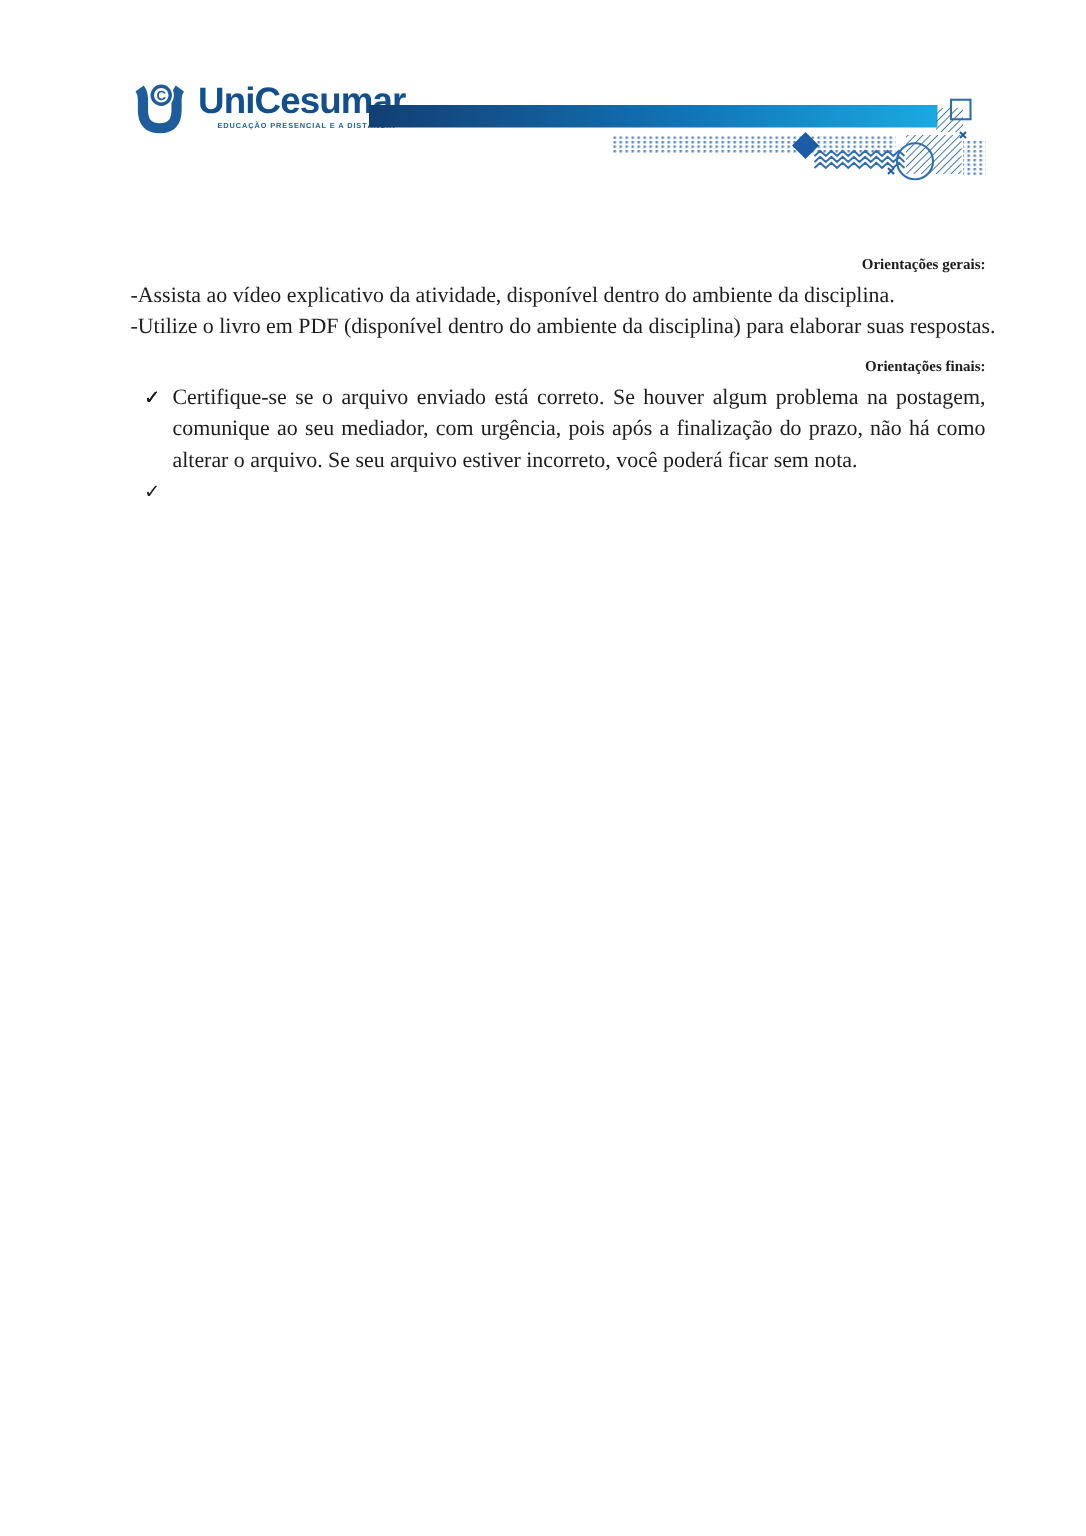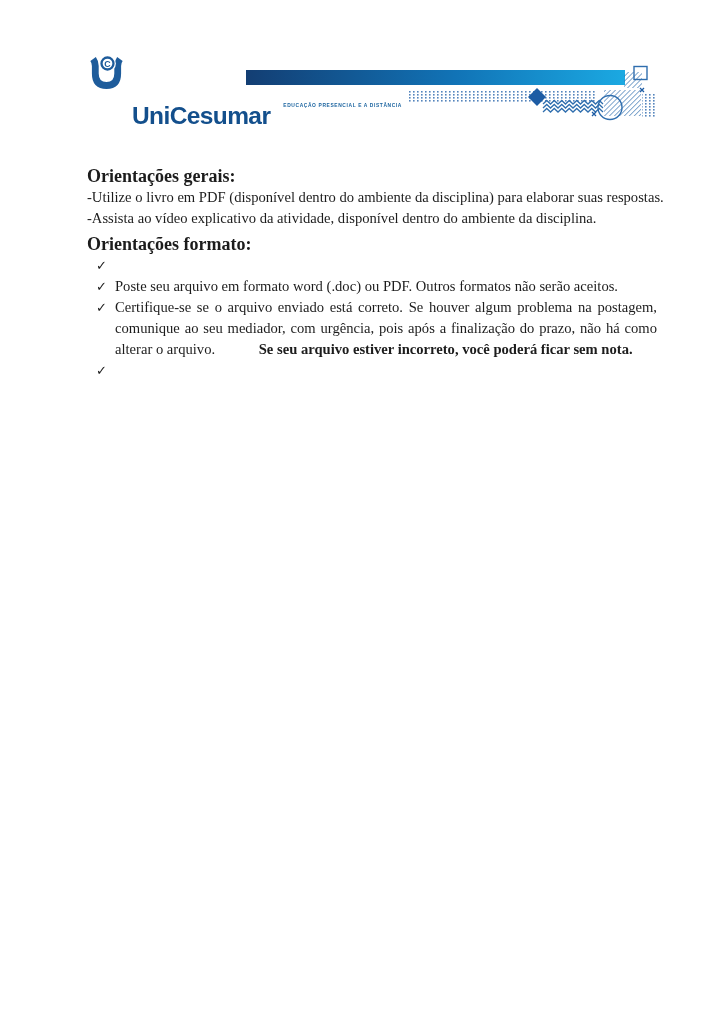--- a/index.html
+++ b/index.html
@@ -18,21 +18,21 @@
   
   .logo {
     position: absolute;
     left: 88px;
     top: 54px;
     display: flex;
     align-items: flex-start;
     gap: 7px;
   }
   .logo-icon { width: 37px; height: 38px; flex: 0 0 auto; }
-  .logo-text { display: flex; flex-direction: row; margin-top: 48px; }
+  .logo-text { display: flex; flex-direction: column; }
   .brand {
     font-family: "Liberation Sans", sans-serif;
     font-weight: bold;
     font-size: 24.5px;
     line-height: 27px;
     letter-spacing: -0.6px;
     color: #134F8C;
     white-space: nowrap;
   }
   .tagline {
@@ -55,41 +55,42 @@
   
   .content {
     position: absolute;
     left: 87px;
     top: 166px;
     width: 570px;
     font-size: 14.6px;
     line-height: 21px;
   }
   .h {
-    font-size: 18px;
+    font-size: 10px;
     font-weight: bold;
     margin: 0;
     line-height: 21px;
+    text-align: right;
   }
   .line { margin: 0; white-space: nowrap; }
   .final { margin-top: 5px; }
   ul.checks { list-style: none; margin: 0; padding: 0; }
   ul.checks li {
     position: relative;
     padding-left: 28px;
     text-align: justify;
   }
   .mark {
     position: absolute;
     left: 9px;
     top: 0;
     font-family: "DejaVu Sans", sans-serif;
     font-size: 13px;
   }
-  .b { font-weight: bold; margin-left: 40px; }
+  .b { font-weight: normal; }
 </style>
 </head>
 <body>
 
 <div class="page">
 
   <header>
 
     <div class="logo">
       <svg class="logo-icon" viewBox="0 0 36 38" xmlns="http://www.w3.org/2000/svg" aria-hidden="true">
@@ -134,34 +135,34 @@
       <path d="M395,24 L399,28 M399,24 L395,28" stroke="#1D5CA4" stroke-width="1.3"></path>
       <path d="M347,48 L351,52 M351,48 L347,52" stroke="#1D5CA4" stroke-width="1.3"></path>
     </svg>
 
   </header>
 
   <main class="content">
 
     <section>
       <h2 class="h">Orientações gerais:</h2>
+      <p class="line">-Assista ao vídeo explicativo da atividade, disponível dentro do ambiente da disciplina.</p>
       <p class="line">-Utilize o livro em PDF (disponível dentro do ambiente da disciplina) para elaborar suas respostas.</p>
-      <p class="line">-Assista ao vídeo explicativo da atividade, disponível dentro do ambiente da disciplina.</p>
     </section>
 
     <section class="final">
-      <h2 class="h">Orientações formato:</h2>
+      <h2 class="h">Orientações finais:</h2>
       <ul class="checks">
         <li>
           <span class="mark">✓</span>
           <span class="b"></span>
         </li>
         <li>
           <span class="mark">✓</span>
-          <span>Poste seu arquivo em formato word (.doc) ou PDF. Outros formatos não serão aceitos.</span><span class="b"></span>
+          <span class="b"></span>
         </li>
         <li>
           <span class="mark">✓</span>
           <span>Certifique-se se o arquivo enviado está correto. Se houver algum problema na postagem, comunique ao seu mediador, com urgência, pois após a finalização do prazo, não há como alterar o arquivo. </span><span class="b">Se seu arquivo estiver incorreto, você poderá ficar sem nota.</span>
         </li>
         <li>
           <span class="mark">✓</span>
           <span class="b"></span>
         </li>
       </ul>

